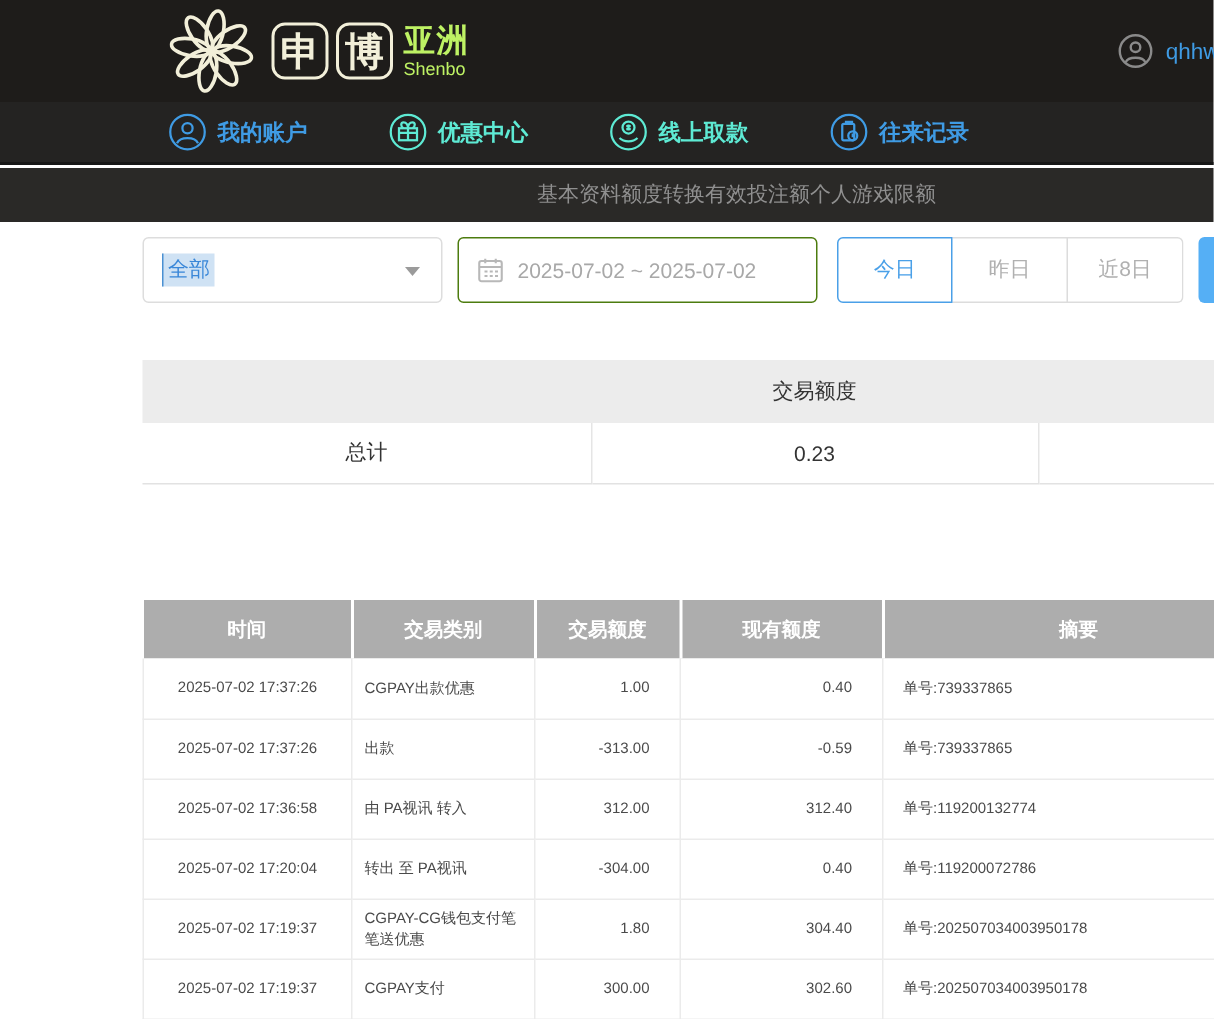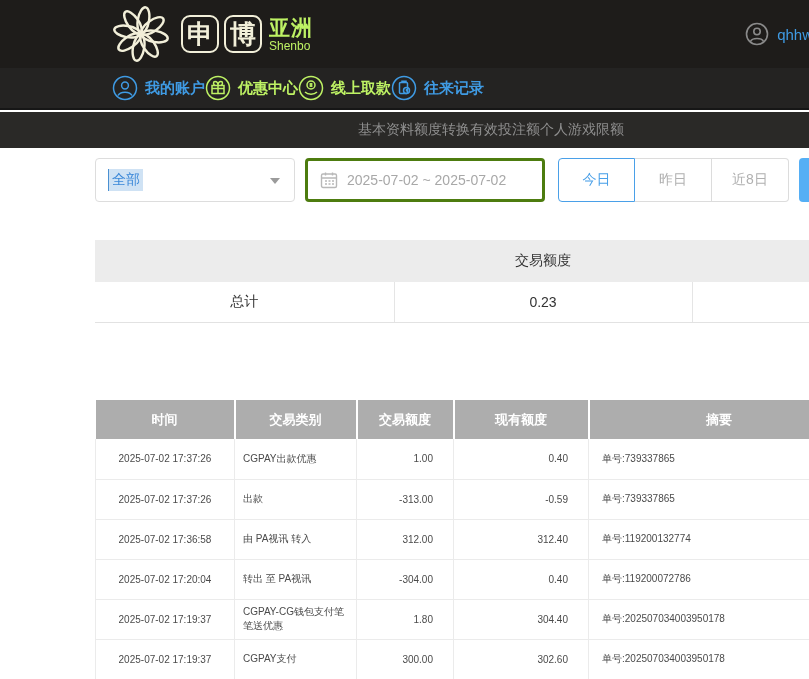--- a/index.html
+++ b/index.html
@@ -18,22 +18,22 @@
   .logo-region .cn { font-size:21px; font-weight:bold; letter-spacing:1px; }
   .logo-region .en { font-size:12px; margin-top:2px; }
   .user-area { position:absolute; right:-4px; top:0; height:68px; display:flex;
     align-items:center; cursor:pointer; }
   .avatar-icon { width:24px; height:24px; margin-right:8px; color:#8a8a8a; }
   .username { color:#3f9be4; font-size:15px; }
 
   
   .main-nav { position:absolute; left:0; top:68px; width:809px; height:42px;
     background:#242322; border-bottom:2px solid #161616; display:flex;
-    align-items:center; padding-left:112px; }
-  .nav-item { display:flex; align-items:center; gap:7px; color:#bef264;
+    align-items:center; padding-left:112px; gap:54px; }
+  .nav-item { display:flex; align-items:center; gap:7px; color:#5eead4;
     font-size:15px; font-weight:bold; cursor:pointer; white-space:nowrap; }
   .nav-item.active { color:#3f9be4; }
   .nav-icon { width:26px; height:26px; flex:0 0 auto; }
 
   
   .sub-nav { position:absolute; left:0; top:112px; width:809px; height:36px;
     background:#2a2927; display:flex; align-items:center; padding-left:358px;
     }
   .subnav-item { color:#8f8f8f; font-size:14px; cursor:pointer; white-space:nowrap; }
 
@@ -43,21 +43,21 @@
 
   
   .filter-row { position:absolute; left:95px; top:10px; height:44px; display:flex; }
   .type-select { width:200px; height:44px; border:1px solid #ddd; border-radius:4px;
     display:flex; align-items:center; padding:0 12px; cursor:pointer; position:relative; }
   .type-select .sel-text { font-size:14px; color:#3a87d8; background:#cfe2f4;
     border-left:1px solid #4a90d2; padding:2px 3px; }
   .select-caret { position:absolute; right:14px; top:19px; width:0; height:0;
     border-left:5px solid transparent; border-right:5px solid transparent;
     border-top:6px solid #9b9b9b; }
-  .date-input { width:240px; height:44px; border:3px solid #4d7c0f; border-radius:4px;
+  .date-input { width:240px; height:44px; border:1px solid #4d7c0f; border-radius:4px;
     margin-left:10px; display:flex; align-items:center; padding:0 12px;
     color:#a8a8a8; font-size:14px; cursor:pointer; }
   .cal-icon { width:18px; height:18px; margin-right:9px; color:#b8b8b8; flex:0 0 auto; }
   .quick-group { display:flex; margin-left:13px; height:44px; }
   .quick-btn { width:77px; height:44px; border:1px solid #dcdcdc; border-left-width:0;
     background:#fff; color:#b0b0b0; font-size:14px; cursor:pointer;
     font-family:"Liberation Sans", sans-serif; }
   .quick-btn:first-child { border-left-width:1px; border-radius:4px 0 0 4px; }
   .quick-btn:last-child { border-radius:0 4px 4px 0; }
   .quick-btn.active { border:1px solid #4aa0e8; color:#4aa0e8; position:relative; z-index:1; }

